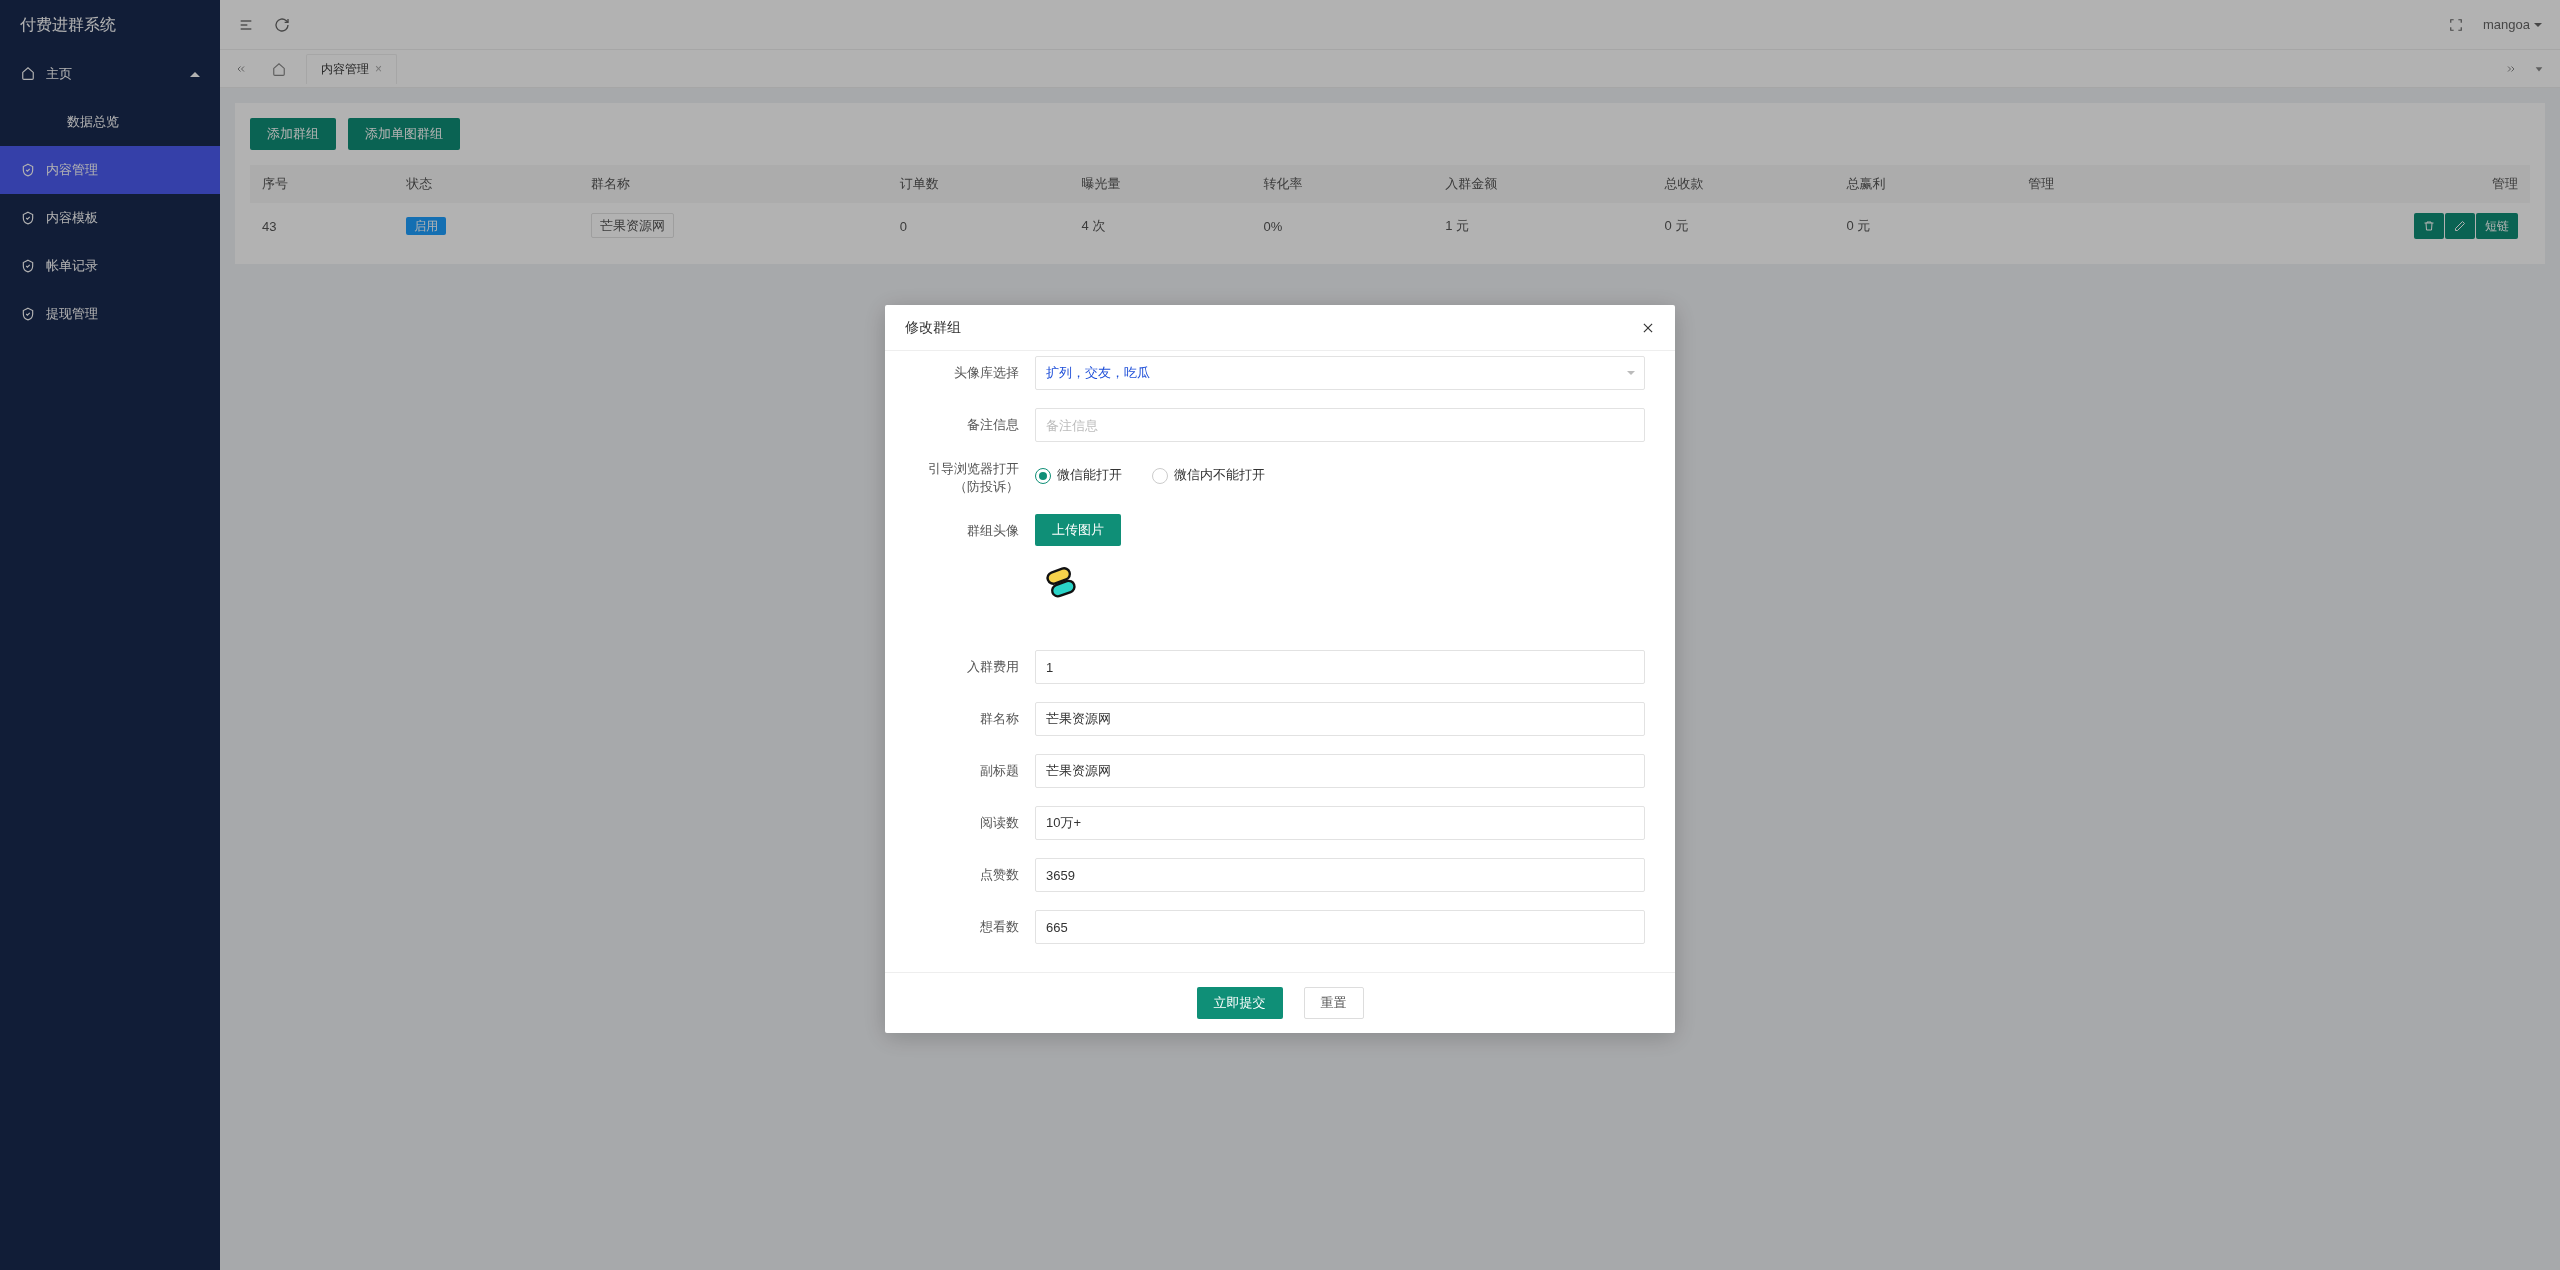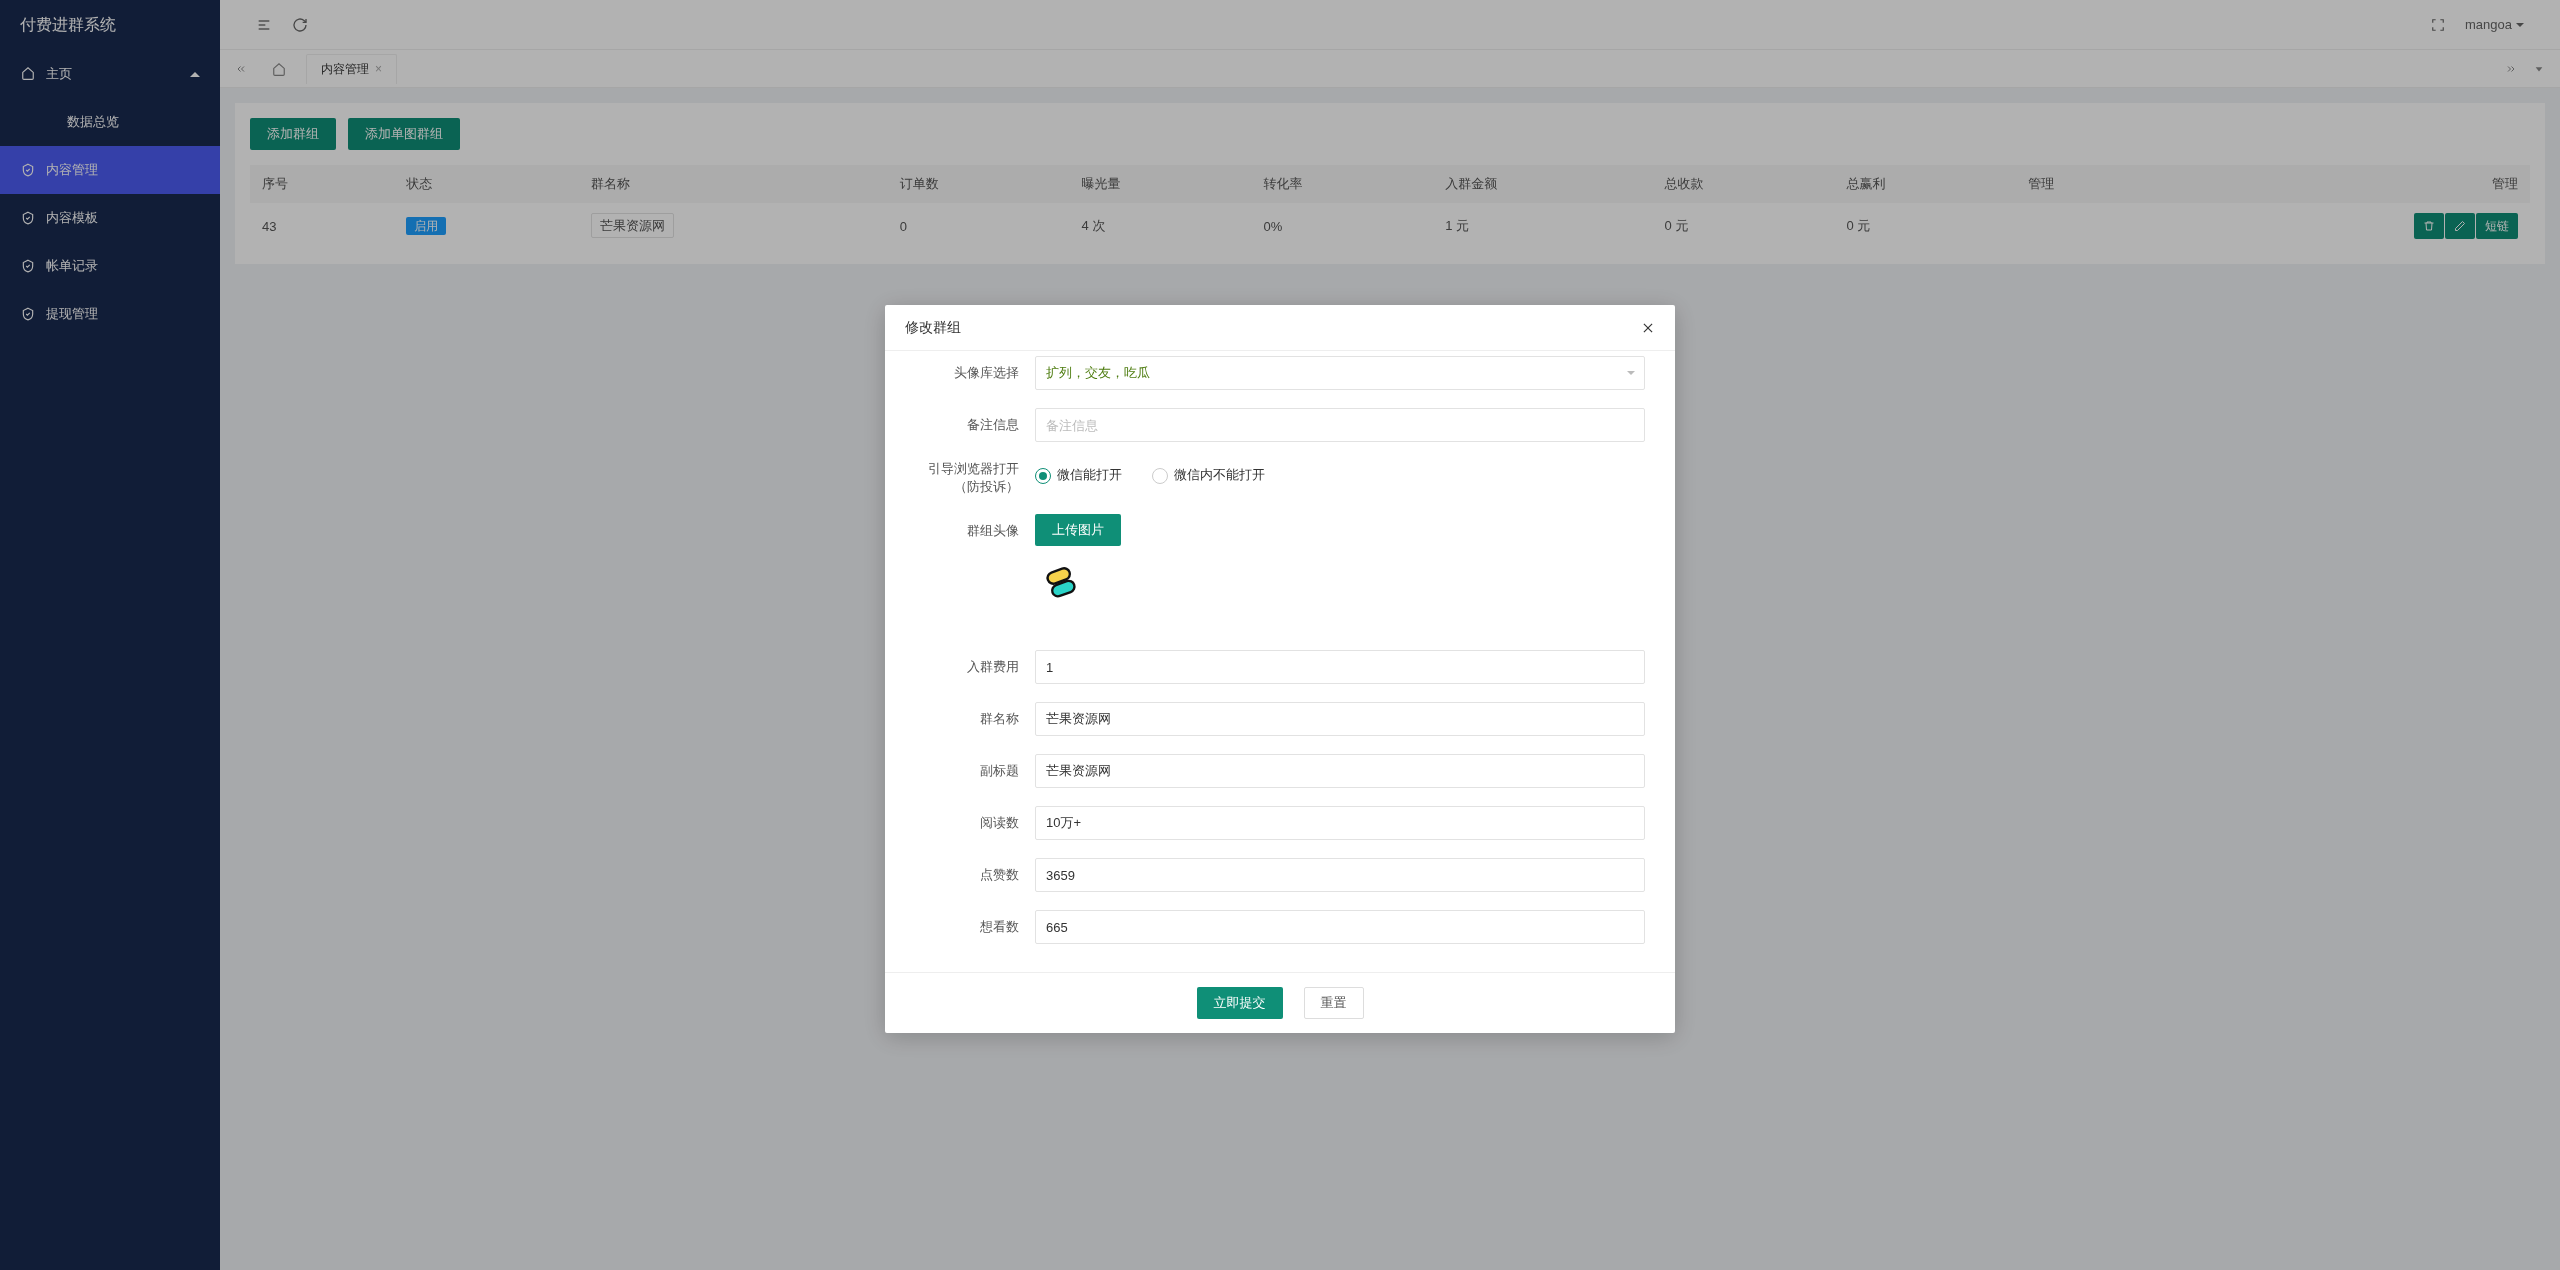--- a/index.html
+++ b/index.html
@@ -12,21 +12,21 @@
 .menu { flex: 1; }
 .menu-item { display: flex; align-items: center; padding: 0 20px; height: 48px; cursor: pointer; font-size: 13px; }
 .menu-item.header { justify-content: space-between; }
 .menu-item .icon { margin-right: 10px; display: inline-flex; width: 16px; height: 16px; align-items: center; justify-content: center; }
 .menu-item.sub { padding-left: 67px; }
 .menu-item.active { background: #4d5cf2; }
 .chev { width: 0; height: 0; border-left: 5px solid transparent; border-right: 5px solid transparent; border-bottom: 5px solid #fff; }
 
 
 .main { flex: 1; display: flex; flex-direction: column; background: #fff; }
-.topbar { height: 50px; display: flex; align-items: center; padding: 0 36px; border-bottom: 1px solid #eee; justify-content: space-between; }
+.topbar { height: 50px; display: flex; align-items: center; padding: 0 18px; border-bottom: 1px solid #eee; justify-content: space-between; }
 .topbar-left { display: flex; align-items: center; gap: 20px; }
 .topbar-right { display: flex; align-items: center; gap: 20px; color: #666; }
 .icon-btn { cursor: pointer; color: #666; display: inline-flex; }
 .user { display: flex; align-items: center; gap: 4px; cursor: pointer; }
 .caret-down { width: 0; height: 0; border-left: 4px solid transparent; border-right: 4px solid transparent; border-top: 4px solid #666; }
 
 
 .tabs-bar { height: 38px; display: flex; align-items: center; border-bottom: 1px solid #eee; padding: 0 10px; justify-content: space-between; }
 .tabs-left { display: flex; align-items: center; gap: 6px; }
 .tab-nav-btn { width: 22px; height: 22px; display: flex; align-items: center; justify-content: center; cursor: pointer; color: #888; }
@@ -58,21 +58,21 @@
 .dialog-body { flex: 1; overflow-y: auto; padding: 5px 30px 10px 30px; position: relative; }
 .dialog-footer { padding: 14px 32px; display: flex; justify-content: center; gap: 21px; border-top: 1px solid #eee; }
 
 .form-row { display: flex; align-items: center; margin-bottom: 18px; }
 .form-row.top { align-items: flex-start; }
 .form-label { width: 120px; text-align: right; padding-right: 16px; font-size: 13px; color: #555; line-height: 1.4; }
 .form-control { flex: 1; }
 .input { width: 100%; height: 34px; border: 1px solid #e2e2e2; border-radius: 2px; padding: 0 10px; font-size: 13px; color: #333; outline: none; }
 .input::placeholder { color: #bbb; }
 .select { position: relative; }
-.select .input { color: #4d7c0f; padding-right: 28px; }
+.select .input { color: #1d4ed8; padding-right: 28px; }
 .select-caret { position: absolute; right: 10px; top: 50%; transform: translateY(-50%); width: 0; height: 0; border-left: 4px solid transparent; border-right: 4px solid transparent; border-top: 4px solid #bbb; }
 
 .radio-group { display: flex; gap: 30px; align-items: center; }
 .radio { display: flex; align-items: flex-end; gap: 6px; cursor: pointer; }
 .radio-circle { width: 16px; height: 16px; border: 1px solid #ccc; border-radius: 50%; display: flex; align-items: center; justify-content: center; }
 .radio.checked .radio-circle { border-color: #0f8f77; }
 .radio.checked .radio-dot { width: 8px; height: 8px; background: #0f8f77; border-radius: 50%; }
 
 .avatar-preview { width: 54px; height: 54px; margin-top: 12px; display: flex; align-items: center; justify-content: center; }
 

